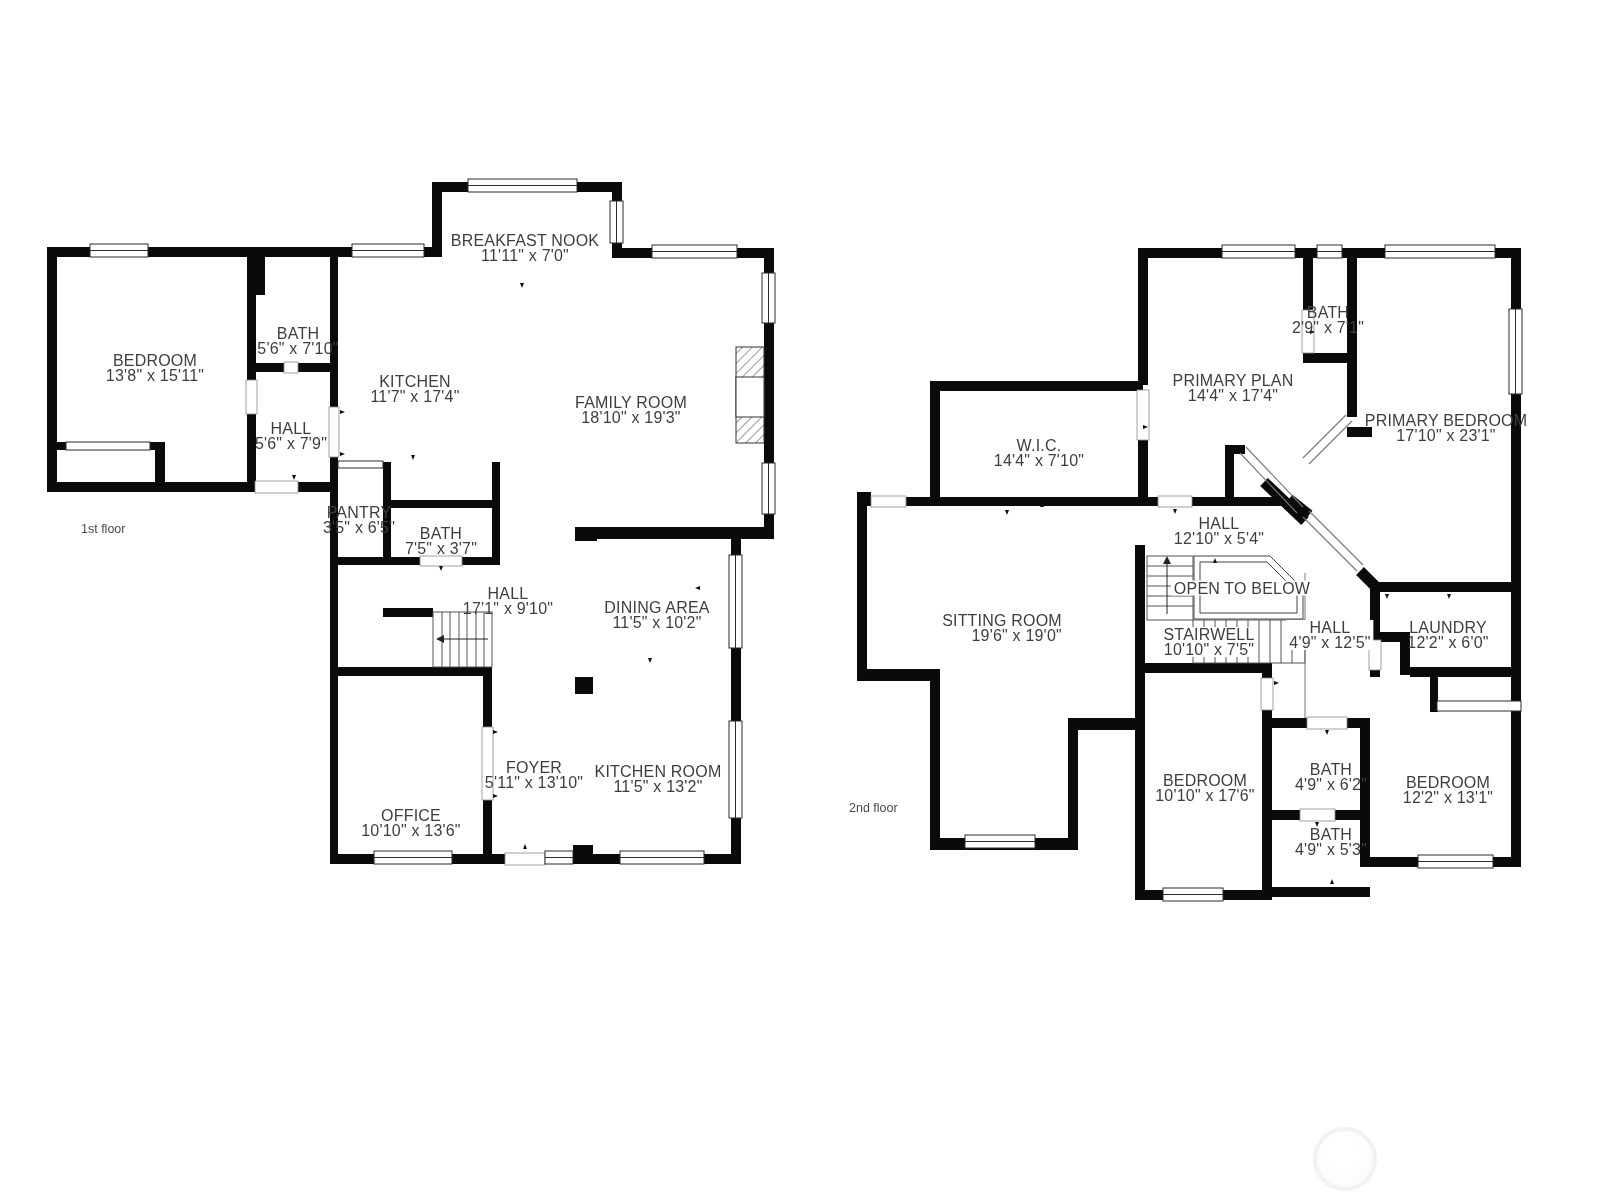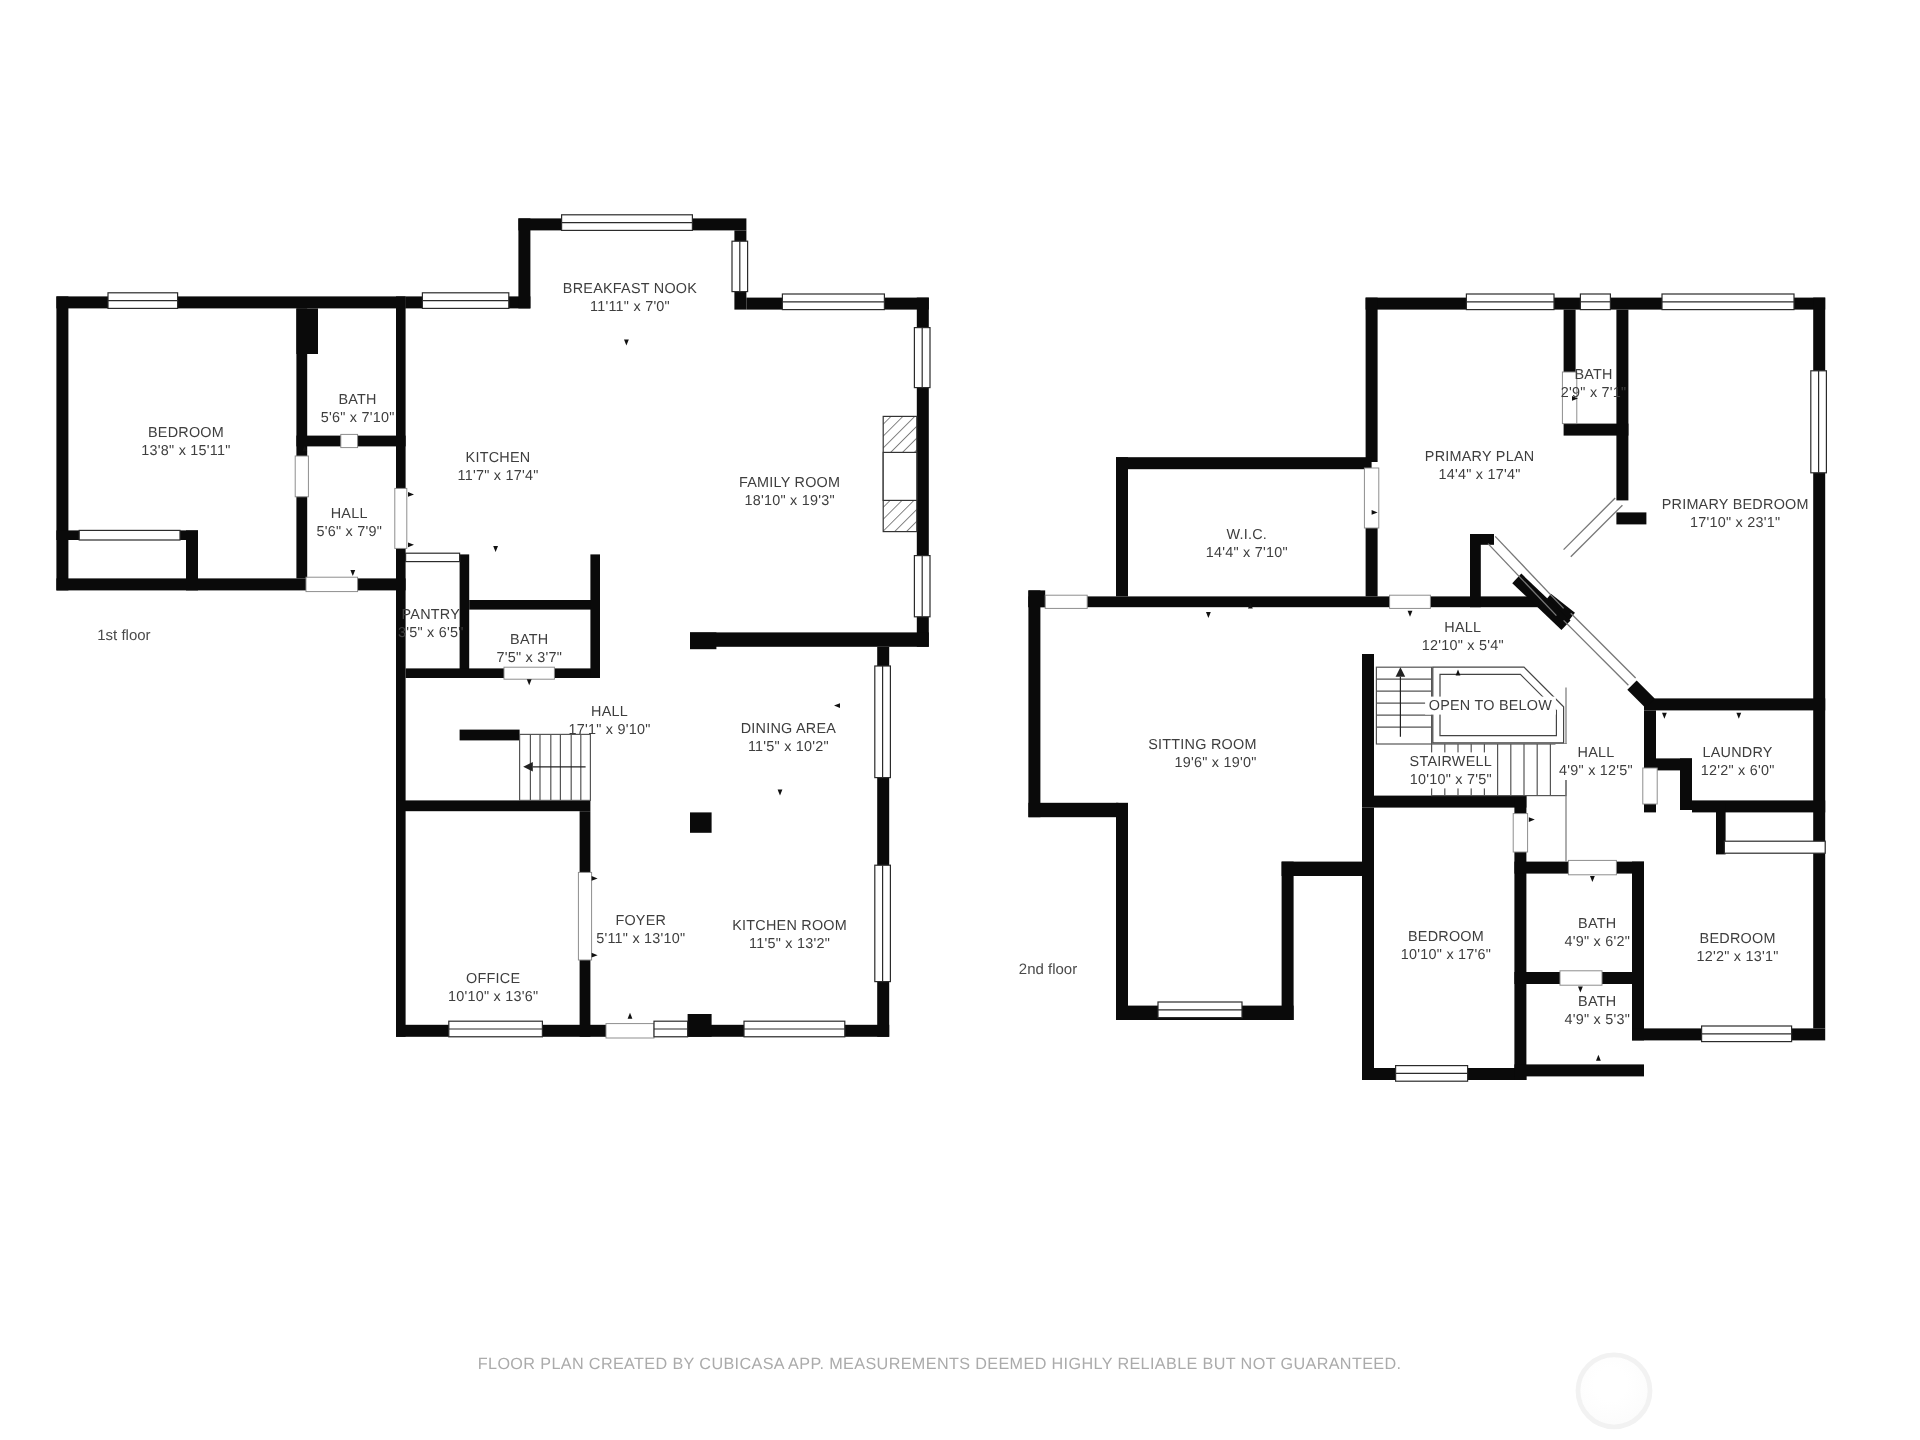--- a/index.html
+++ b/index.html
@@ -1,20 +1,20 @@
 <!DOCTYPE html>
 <html><head>
 <meta charset="utf-8">
 <style>
   html,body{margin:0;padding:0;background:#ffffff;}
   .canvas{position:relative;width:1600px;height:1200px;background:#ffffff;overflow:hidden;
           font-family:"Liberation Sans",sans-serif;}
   .plan-svg{position:absolute;left:0;top:0;}
   .room-label{position:absolute;transform:translate(-50%,-50%);text-align:center;
-              color:#3e3e3e;font-size:12px;line-height:15px;letter-spacing:0.2px;
+              color:#3e3e3e;font-size:16px;line-height:15px;letter-spacing:0.2px;
               white-space:nowrap;}
   .room-label.halo{background:#ffffff;padding:0 3px;}
   .floor-caption{position:absolute;color:#4a4a4a;font-size:12.5px;white-space:nowrap;}
   .footer{position:absolute;left:0;top:1129px;width:1566px;text-align:center;
           color:#ababab;font-size:13.5px;letter-spacing:0.3px;}
   .watermark{position:absolute;left:1313px;top:1127px;width:56px;height:56px;border-radius:50%;
              border:4px solid #f2f2f2;background:radial-gradient(circle at 45% 40%,#ffffff 30%,#fafafa 100%);}
 </style>
 </head>
 <body>
@@ -281,21 +281,21 @@
         <div>5'6" x 7'9"</div>
       </div>
       <div class="room-label" style="left: 415px; top: 389px;">
         <div>KITCHEN</div>
         <div>11'7" x 17'4"</div>
       </div>
       <div class="room-label" style="left: 525px; top: 248px;">
         <div>BREAKFAST NOOK</div>
         <div>11'11" x 7'0"</div>
       </div>
-      <div class="room-label" style="left: 658px; top: 410px;">
+      <div class="room-label" style="left: 631px; top: 410px;">
         <div>FAMILY ROOM</div>
         <div>18'10" x 19'3"</div>
       </div>
       <div class="room-label" style="left: 359px; top: 520px;">
         <div>PANTRY</div>
         <div>3'5" x 6'5"</div>
       </div>
       <div class="room-label" style="left: 441px; top: 541px;">
         <div>BATH</div>
         <div>7'5" x 3'7"</div>
@@ -372,16 +372,15 @@
         <div>BATH</div>
         <div>4'9" x 5'3"</div>
       </div>
       <div class="room-label" style="left: 1448px; top: 790px;">
         <div>BEDROOM</div>
         <div>12'2" x 13'1"</div>
       </div>
       <div class="floor-caption" style="left: 849px; top: 801px;">2nd floor</div>
     </div>
 
-  <div class="footer">FLOOR PLAN CREATED BY CUBICASA APP. MEASUREMENTS DEEMED HIGHLY RELIABLE BUT NOT GUARANTEED.</div>
 
   <div class="watermark"></div>
 </div>
 
 </body></html>

